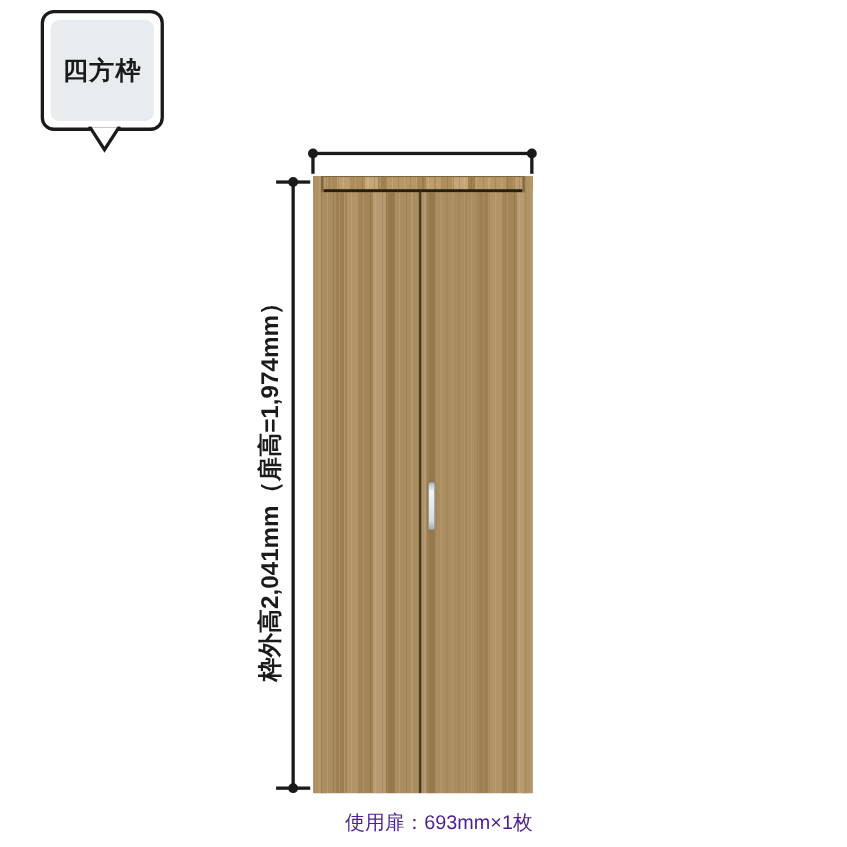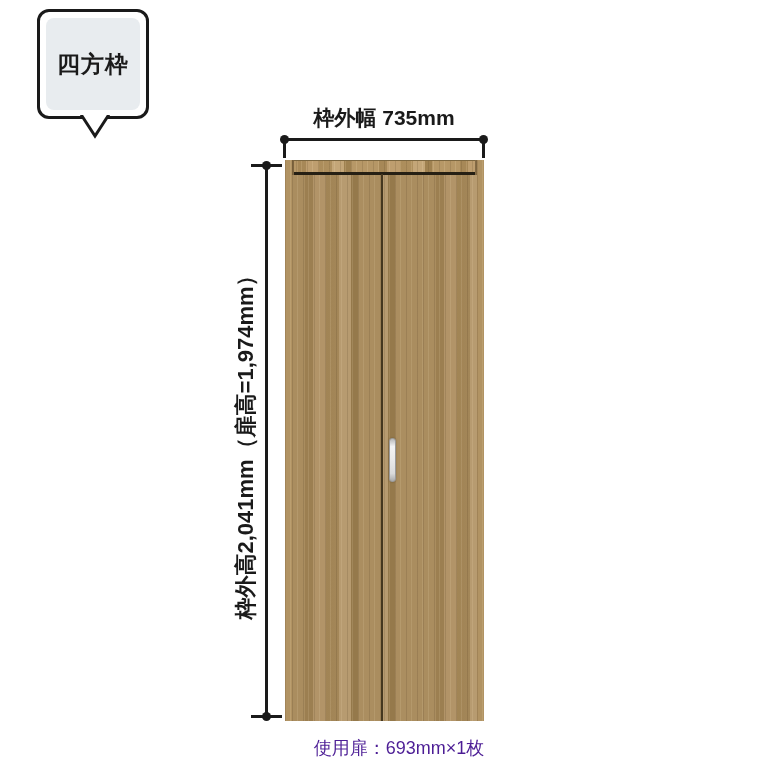--- a/index.html
+++ b/index.html
@@ -78,21 +78,20 @@
 
   <div class="callout">
     <div class="callout-inner">
       <span class="callout-label">四方枠</span>
     </div>
   </div>
   <svg class="callout-tail" viewBox="0 0 36 24">
     <path d="M5 1 L18 21 L31 1" fill="#ffffff" stroke="#1a1a1a" stroke-width="3" stroke-linecap="square"></path>
   </svg>
 
-  <div class="dim-label-top">枠外幅 735mm</div>
   <div class="dim-line" style="left:284px;top:138px;width:200px;height:3px;"></div>
   <div class="dim-dot" style="left:280px;top:135px;"></div>
   <div class="dim-dot" style="left:479px;top:135px;"></div>
   <div class="dim-line" style="left:283px;top:140px;width:3px;height:18px;"></div>
   <div class="dim-line" style="left:482px;top:140px;width:3px;height:18px;"></div>
 
   <div class="dim-label-left">枠外高2,041mm（扉高=1,974mm）</div>
   <div class="dim-line" style="left:265px;top:166px;width:3px;height:551px;"></div>
   <div class="dim-dot" style="left:262px;top:161px;"></div>
   <div class="dim-dot" style="left:262px;top:712px;"></div>

